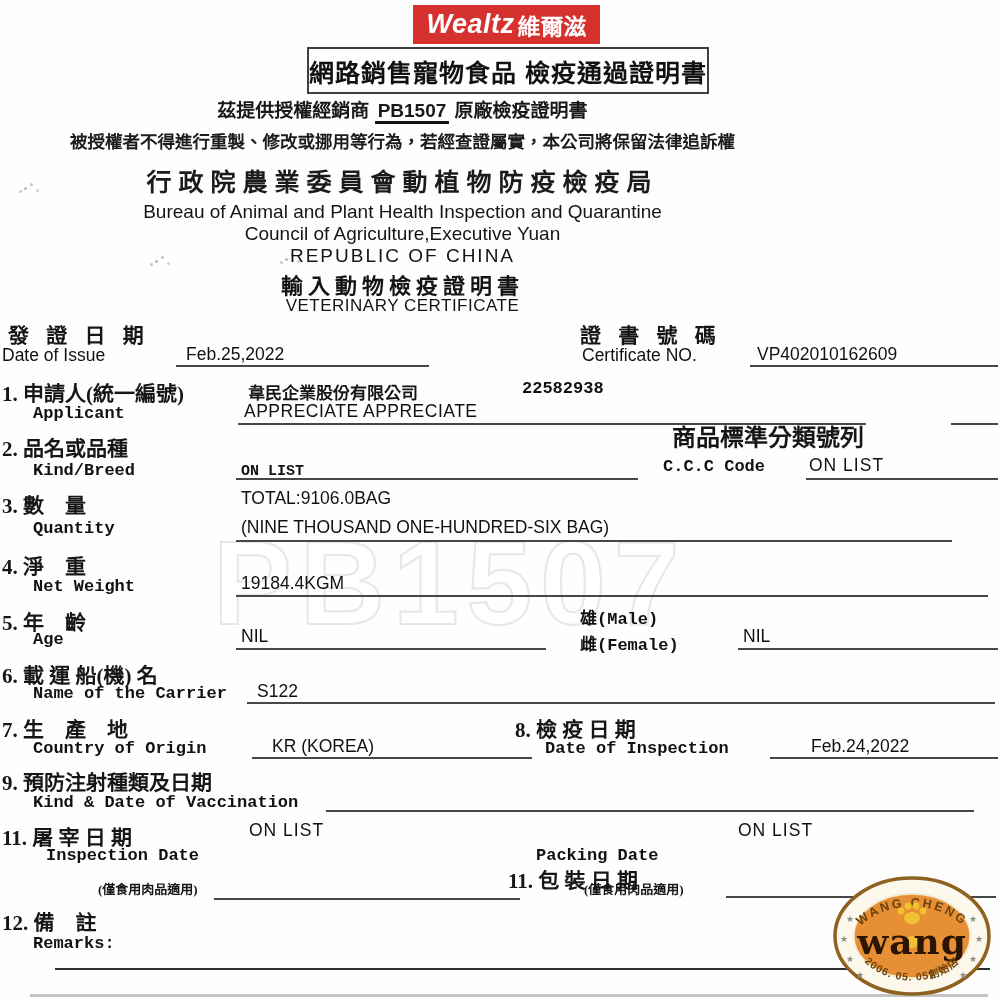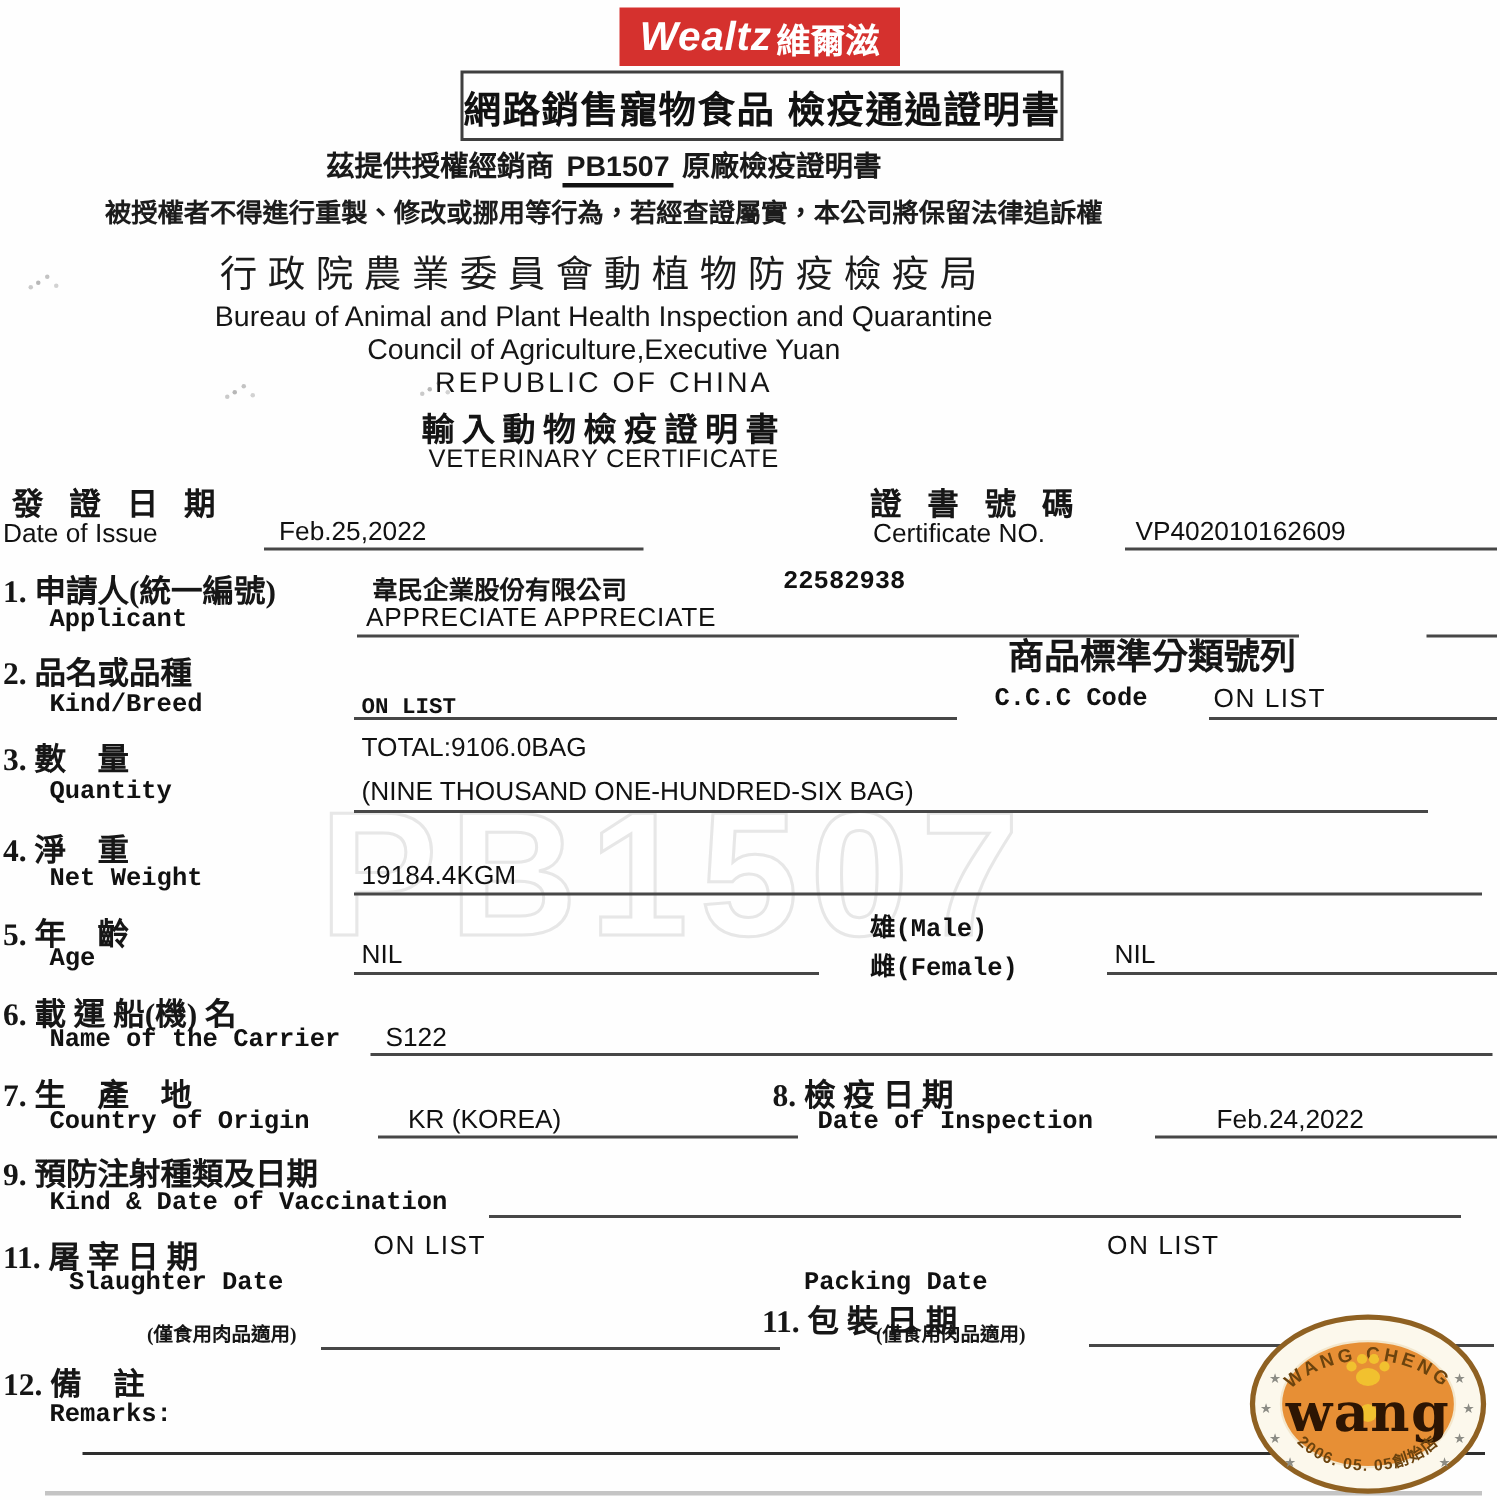--- a/index.html
+++ b/index.html
@@ -20,21 +20,21 @@
   }
   .brand-en{font-style:italic;font-weight:800;font-size:27px;letter-spacing:0.5px;}
   .brand-zh{font-weight:800;font-size:23px;}
   .title-box{
     border:2.5px solid #3f3f3f;display:flex;align-items:center;justify-content:center;
     font-size:25px;font-weight:800;letter-spacing:1px;color:#111;
   }
   .auth-line{font-size:19px;font-weight:800;color:#191919;}
   .auth-code{border-bottom:3px solid #111;padding:0 3px;}
   .warning{font-size:17.5px;font-weight:700;color:#1c1c1c;}
-  .bureau-zh{font-family:"Liberation Serif","DejaVu Serif",serif;font-weight:400;font-size:25px;letter-spacing:7px;color:#1b1b1b;}
+  .bureau-zh{font-family:"Liberation Serif","DejaVu Serif",serif;font-weight:700;font-size:25px;letter-spacing:7px;color:#1b1b1b;}
   .hdr-en{font-size:19px;font-weight:500;color:#151515;}
   .cert-zh{font-family:"Liberation Serif","DejaVu Serif",serif;font-weight:700;font-size:22px;letter-spacing:5px;}
   .cert-en{font-size:17px;letter-spacing:0.5px;font-weight:500;}
   .lbl-zh{font-size:21px;}
   .field-val{font-size:17.5px;}
   .mono-lbl{font-size:17px;}
   .note-zh{font-size:13px;}
   .watermark{
     font-weight:700;font-size:118px;letter-spacing:8px;line-height:1;
     color:#ffffff;-webkit-text-stroke:2px #e7e7e7;z-index:1;
@@ -142,21 +142,21 @@
   <div class="rule content" style="left:770px;top:757px;width:228px;"></div>
 
   <div class="abs zh lbl-zh content" style="left:2px;top:766px;">9. 預防注射種類及日期</div>
   <div class="abs mono mono-lbl content" style="left:33px;top:793px;">Kind &amp; Date of Vaccination</div>
   <div class="rule content" style="left:326px;top:810px;width:648px;"></div>
 
   <div class="abs zh lbl-zh content" style="left:2px;top:821px;">11. 屠 宰 日 期</div>
   <div class="abs sans field-val content" style="left:249px;top:820px;letter-spacing:1px;">ON LIST</div>
   <div class="abs zh lbl-zh content" style="left:508px;top:864px;">11. 包 裝 日 期</div>
   <div class="abs sans field-val content" style="left:738px;top:820px;letter-spacing:1px;">ON LIST</div>
-  <div class="abs mono mono-lbl content" style="left:46px;top:846px;">Slaughter Date</div>
+  <div class="abs mono mono-lbl content" style="left:46px;top:846px;">Inspection Date</div>
   <div class="abs mono mono-lbl content" style="left:536px;top:846px;">Packing Date</div>
   <div class="abs zh note-zh content" style="left:98px;top:879px;">(僅食用肉品適用)</div>
   <div class="abs zh note-zh content" style="left:584px;top:879px;">(僅食用肉品適用)</div>
   <div class="rule content" style="left:214px;top:898px;width:306px;"></div>
   <div class="rule content" style="left:726px;top:896px;width:270px;"></div>
 
   <div class="abs zh lbl-zh content" style="left:2px;top:906px;">12. 備　註</div>
   <div class="abs mono mono-lbl content" style="left:33px;top:934px;">Remarks:</div>
   <div class="rule rule-dark content" style="left:55px;top:968px;width:935px;"></div>
 

